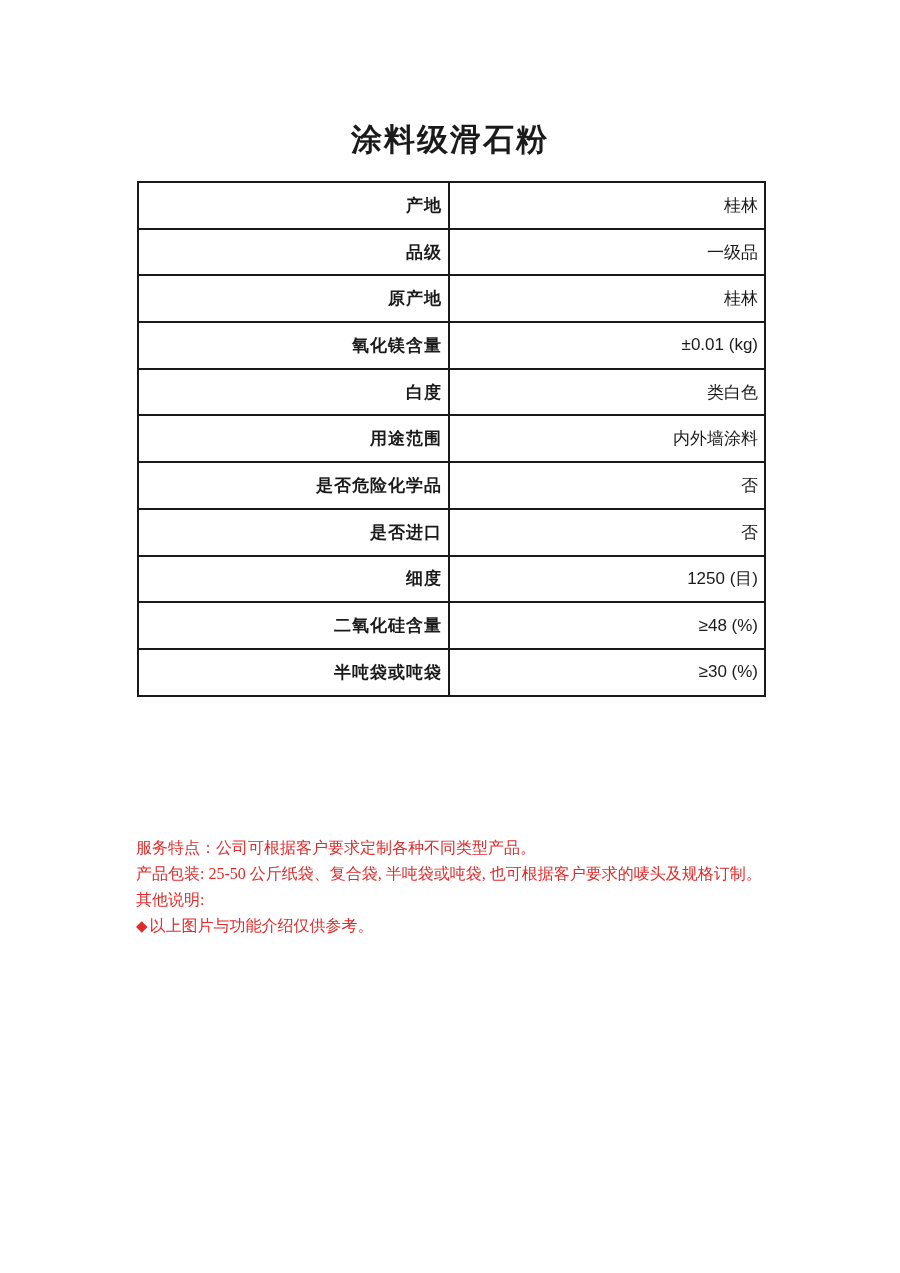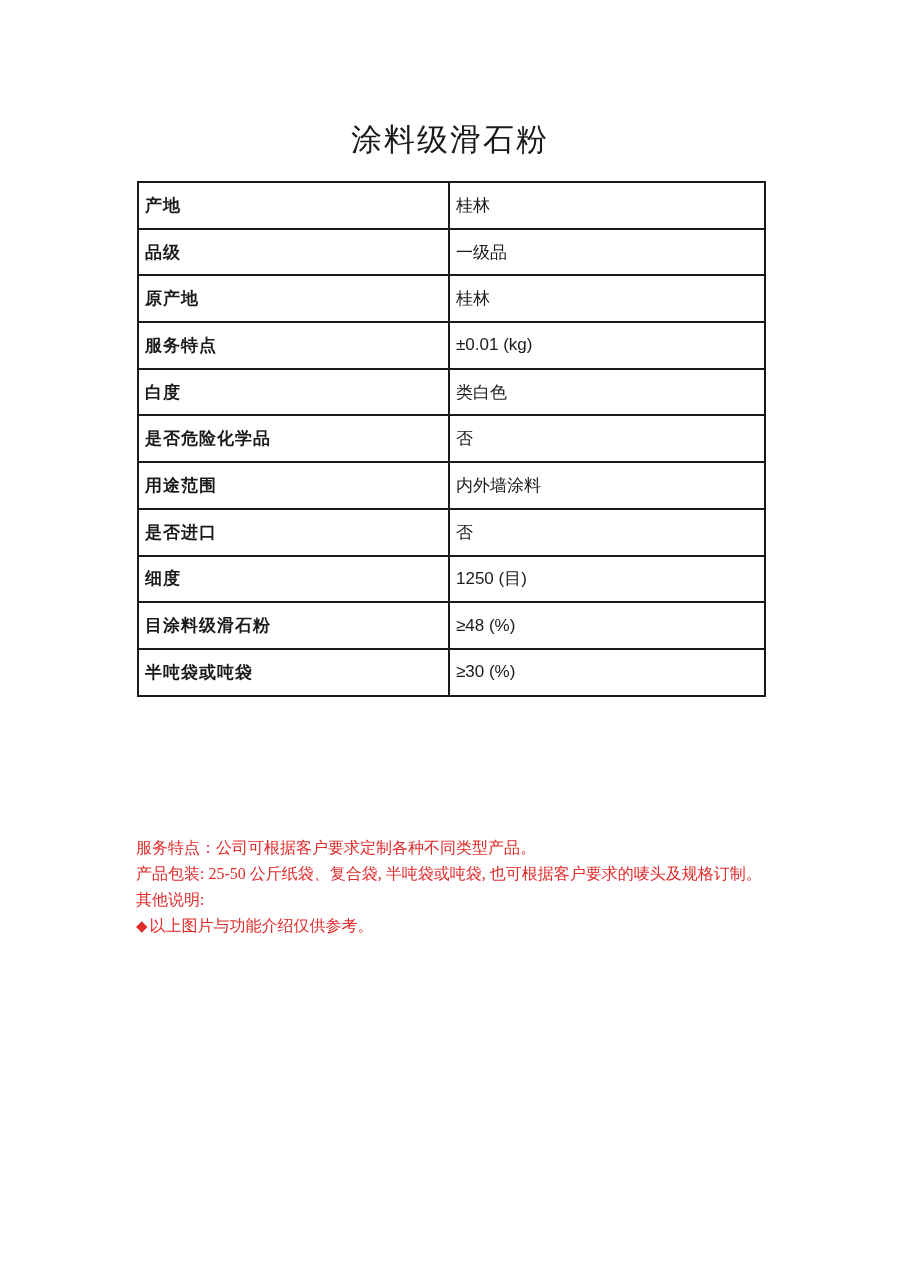--- a/index.html
+++ b/index.html
@@ -22,37 +22,37 @@
   }
   .doc-title {
     position: absolute;
     top: 120px;
     left: 0;
     width: 900px;
     margin: 0;
     text-align: center;
     font-size: 31px;
     line-height: 40px;
-    font-weight: normal;
+    font-weight: bold;
     letter-spacing: 2px;
     color: #1a1a1a;
   }
   table.spec {
     position: absolute;
     left: 137px;
     top: 181px;
     width: 627px;
     border-collapse: collapse;
     table-layout: fixed;
   }
   table.spec td {
     border: 2px solid #1a1a1a;
     height: 46.7px;
     padding: 3px 6px;
-    text-align: left;
+    text-align: right;
     vertical-align: middle;
     font-size: 17px;
     color: #1a1a1a;
     box-sizing: border-box;
   }
   table.spec td.label-cell {
     width: 311px;
     font-weight: bold;
     letter-spacing: 1px;
   }
@@ -96,45 +96,45 @@
       </tr>
       <tr>
         <td class="label-cell">品级</td>
         <td class="value-cell">一级品</td>
       </tr>
       <tr>
         <td class="label-cell">原产地</td>
         <td class="value-cell">桂林</td>
       </tr>
       <tr>
-        <td class="label-cell">服务特点</td>
+        <td class="label-cell">氧化镁含量</td>
         <td class="value-cell">±0.01 (kg)</td>
       </tr>
       <tr>
         <td class="label-cell">白度</td>
         <td class="value-cell">类白色</td>
       </tr>
       <tr>
+        <td class="label-cell">用途范围</td>
+        <td class="value-cell">内外墙涂料</td>
+      </tr>
+      <tr>
         <td class="label-cell">是否危险化学品</td>
         <td class="value-cell">否</td>
-      </tr>
-      <tr>
-        <td class="label-cell">用途范围</td>
-        <td class="value-cell">内外墙涂料</td>
       </tr>
       <tr>
         <td class="label-cell">是否进口</td>
         <td class="value-cell">否</td>
       </tr>
       <tr>
         <td class="label-cell">细度</td>
         <td class="value-cell">1250 (目)</td>
       </tr>
       <tr>
-        <td class="label-cell">目涂料级滑石粉</td>
+        <td class="label-cell">二氧化硅含量</td>
         <td class="value-cell">≥48 (%)</td>
       </tr>
       <tr>
         <td class="label-cell">半吨袋或吨袋</td>
         <td class="value-cell">≥30 (%)</td>
       </tr>
     </tbody>
   </table>
 
   <div class="notes">

